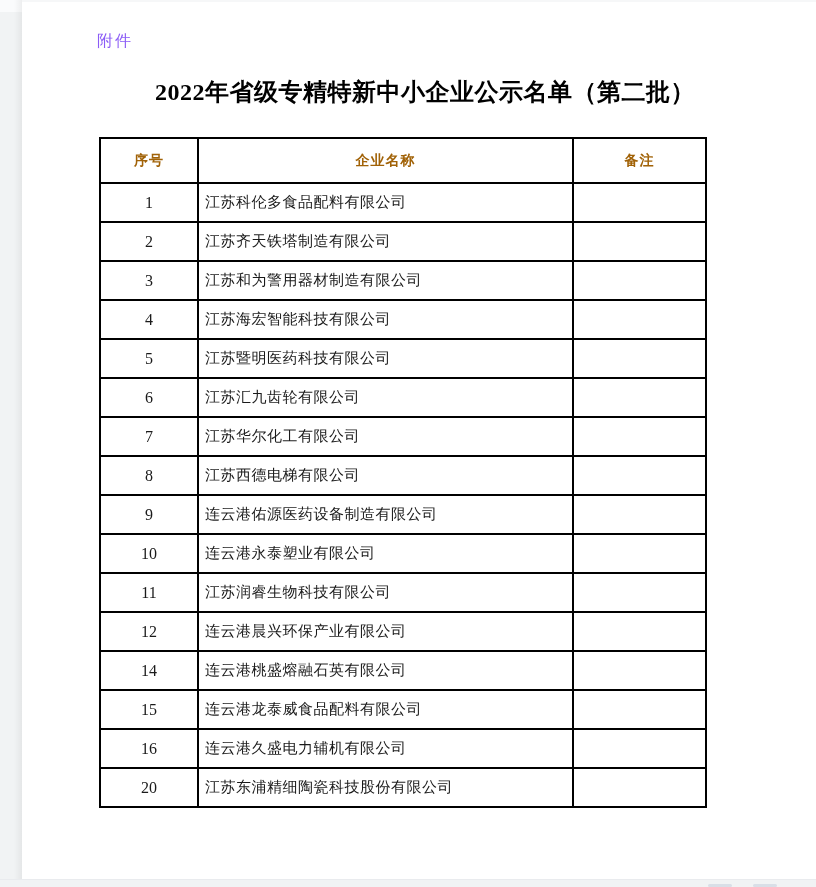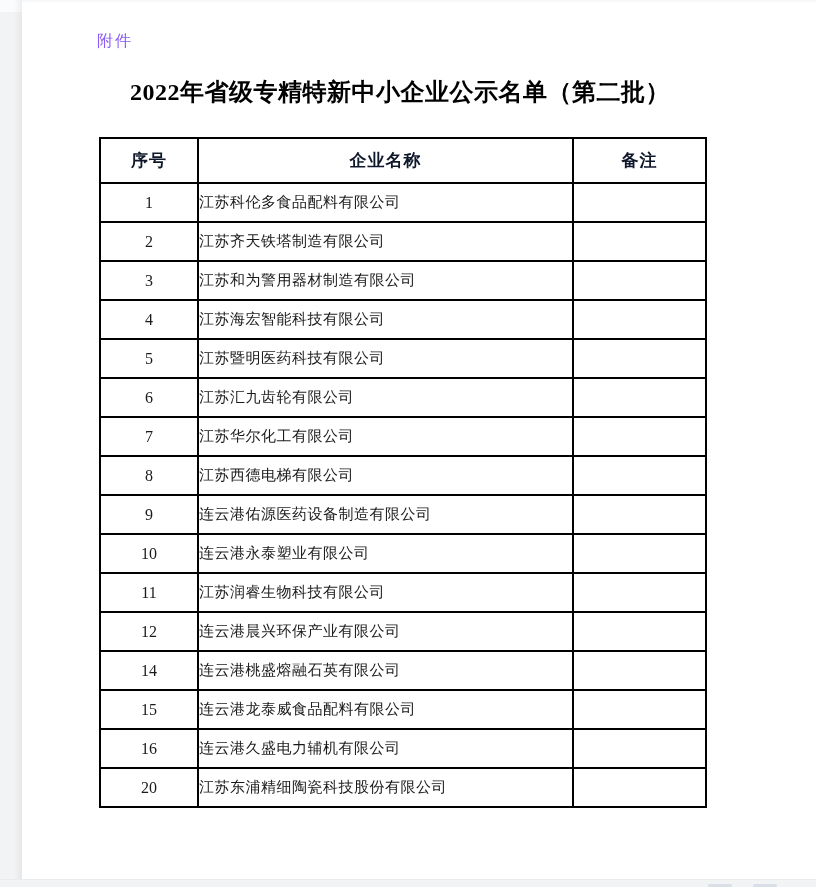--- a/index.html
+++ b/index.html
@@ -45,51 +45,52 @@
   }
   .scroll-thumb.t1 { left: 708px; }
   .scroll-thumb.t2 { left: 753px; }
 
   
   .attachment {
     position: absolute; left: 97px; top: 31px;
     font-size: 16px; letter-spacing: 2px; color: #8b5cf6;
   }
   .doc-title {
-    position: absolute; left: 14px; top: 76px; width: 772px;
+    position: absolute; left: 39px; top: 76px; width: 772px;
     text-align: center;
     font-size: 24px; font-weight: bold; color: #000;
     letter-spacing: 0.5px;
     white-space: nowrap;
   }
   table.company-table {
     position: absolute; left: 99px; top: 137px;
     width: 606px;
     border-collapse: collapse;
     table-layout: fixed;
     background: #fff;
   }
   .company-table th, .company-table td {
     border: 2px solid #000;
     overflow: hidden;
     white-space: nowrap;
   }
   .company-table thead tr { height: 45px; }
   .company-table tbody tr { height: 39px; }
   .company-table th {
-    font-size: 17px; font-weight: bold; text-align: center; color: #0f172a;
+    font-size: 14px; font-weight: bold; text-align: center; color: #a16207;
     letter-spacing: 1px;
   }
   .c-no {
     text-align: center;
     font-size: 16px;
     color: #1a1a1a;
   }
   .c-name {
     text-align: left;
+    padding-left: 6px;
     font-size: 15px;
     letter-spacing: 0.5px;
     color: #1a1a1a;
   }
   .c-remark { }
 </style>
 </head>
 <body>
 
 <div class="left-strip"></div>

